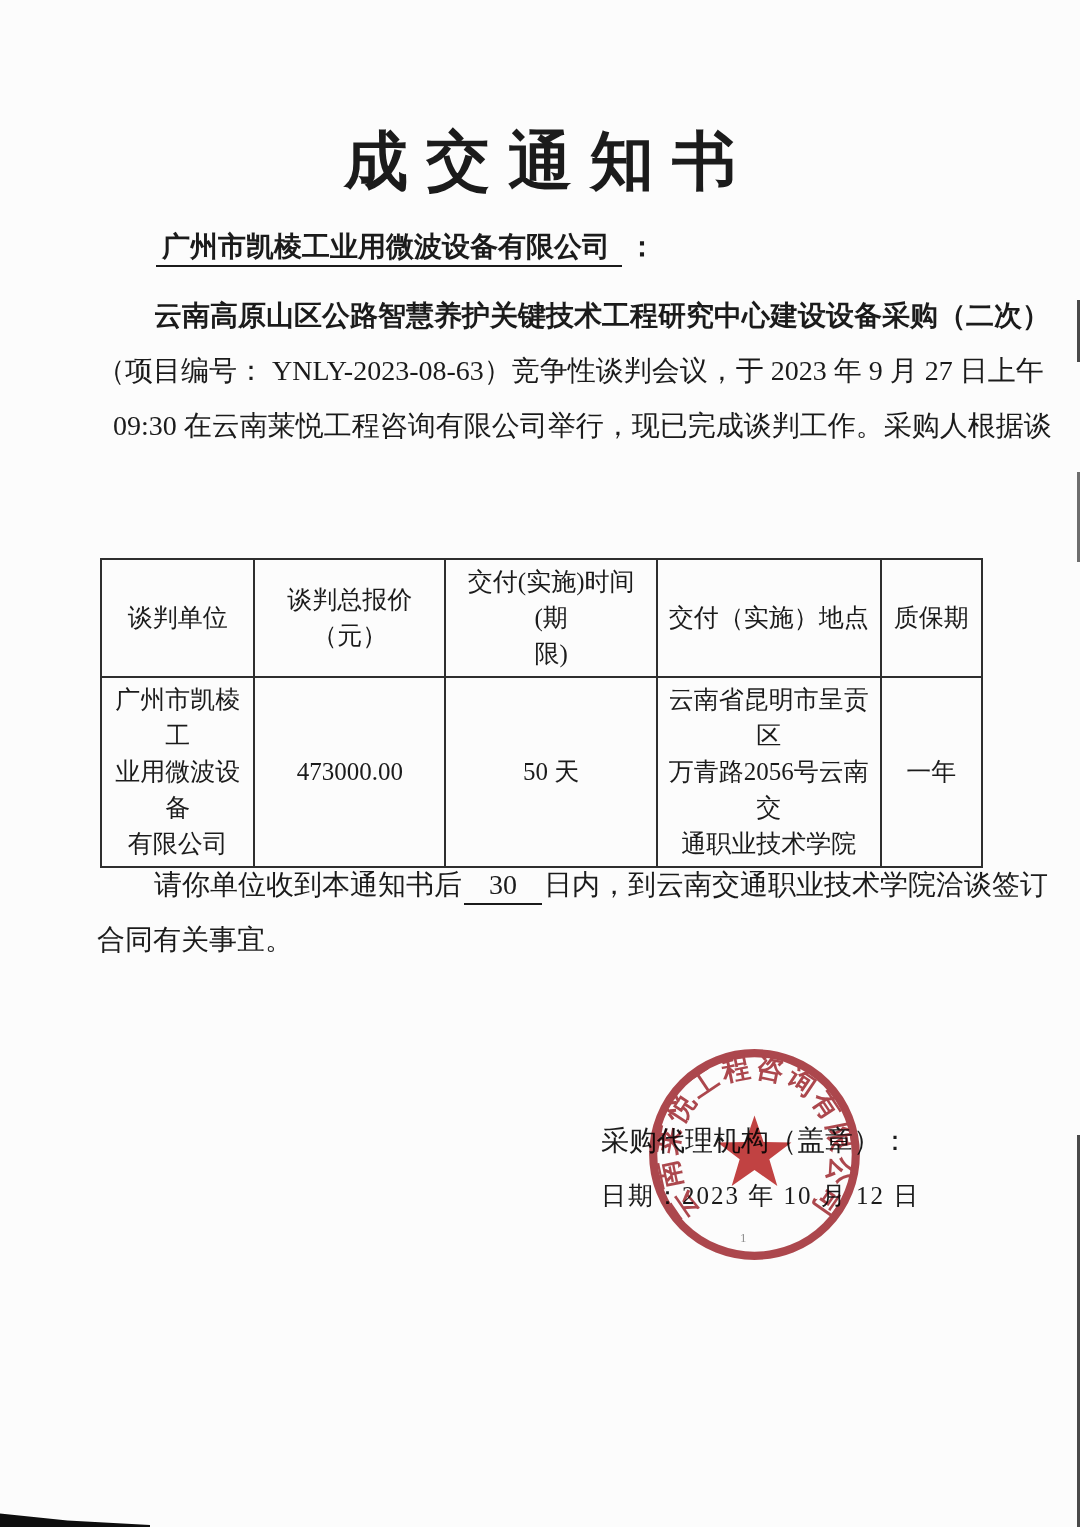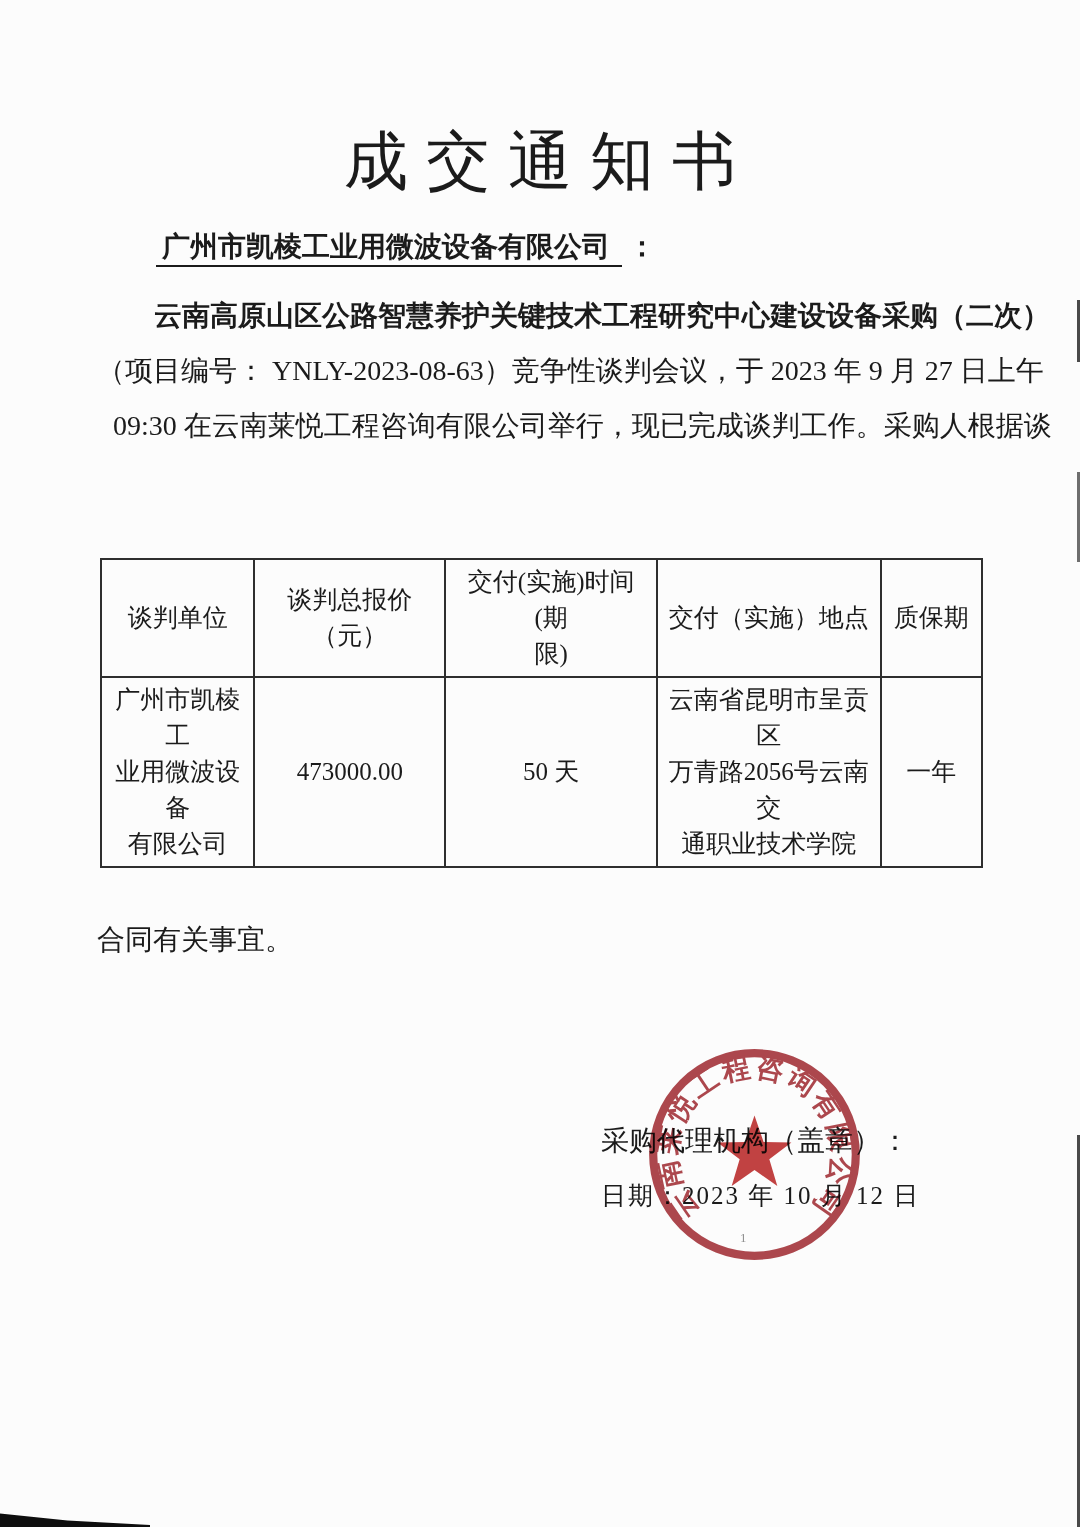--- a/index.html
+++ b/index.html
@@ -9,21 +9,21 @@
     width:1080px; height:1527px;
     background:#fcfcfc;
     color:#1b1b1b;
     font-family:"Liberation Serif","DejaVu Serif",serif;
     overflow:hidden;
     margin:0 auto;
   }
   .title {
     position:absolute; top:118px; left:0; width:100%;
     text-align:center;
-    font-size:64px; font-weight:400; letter-spacing:18px; text-indent:18px;
+    font-size:64px; font-weight:700; letter-spacing:18px; text-indent:18px;
     white-space:nowrap;
   }
   .addressee {
     position:absolute; top:228px; left:156px;
     font-size:28px; font-weight:700; white-space:nowrap;text-align:right;
   }
   .addressee-name { border-bottom:2px solid #1b1b1b; padding:0 12px 3px 6px; }
   .addressee-colon { margin-left:6px; }
   .line {
     position:absolute; left:97px; width:890px;
@@ -124,20 +124,21 @@
         <td>473000.00</td>
         <td>50 天</td>
         <td>云南省昆明市呈贡区
 万青路2056号云南交
 通职业技术学院</td>
         <td>一年</td>
       </tr>
     </tbody>
   </table>
 
+  <p class="closing c1"><span>请你单位收到本通知书后</span><span class="days-underline">30</span><span>日内，到云南交通职业技术学院洽谈签订</span></p>
   <p class="closing c2">合同有关事宜。</p>
 
   <div class="agency">采购代理机构（盖章）：</div>
   <div class="date">日期：2023 年 10 月 12 日</div>
 
   <svg class="stamp" viewBox="0 0 216 216" xmlns="http://www.w3.org/2000/svg">
     <circle cx="108" cy="108" r="99" fill="none" stroke="#a83a40" stroke-width="8"></circle>
     <defs>
       <path id="sealArc" d="M 57.1 164.5 A 76 76 0 1 1 158.9 164.5" fill="none"></path>
     </defs>

